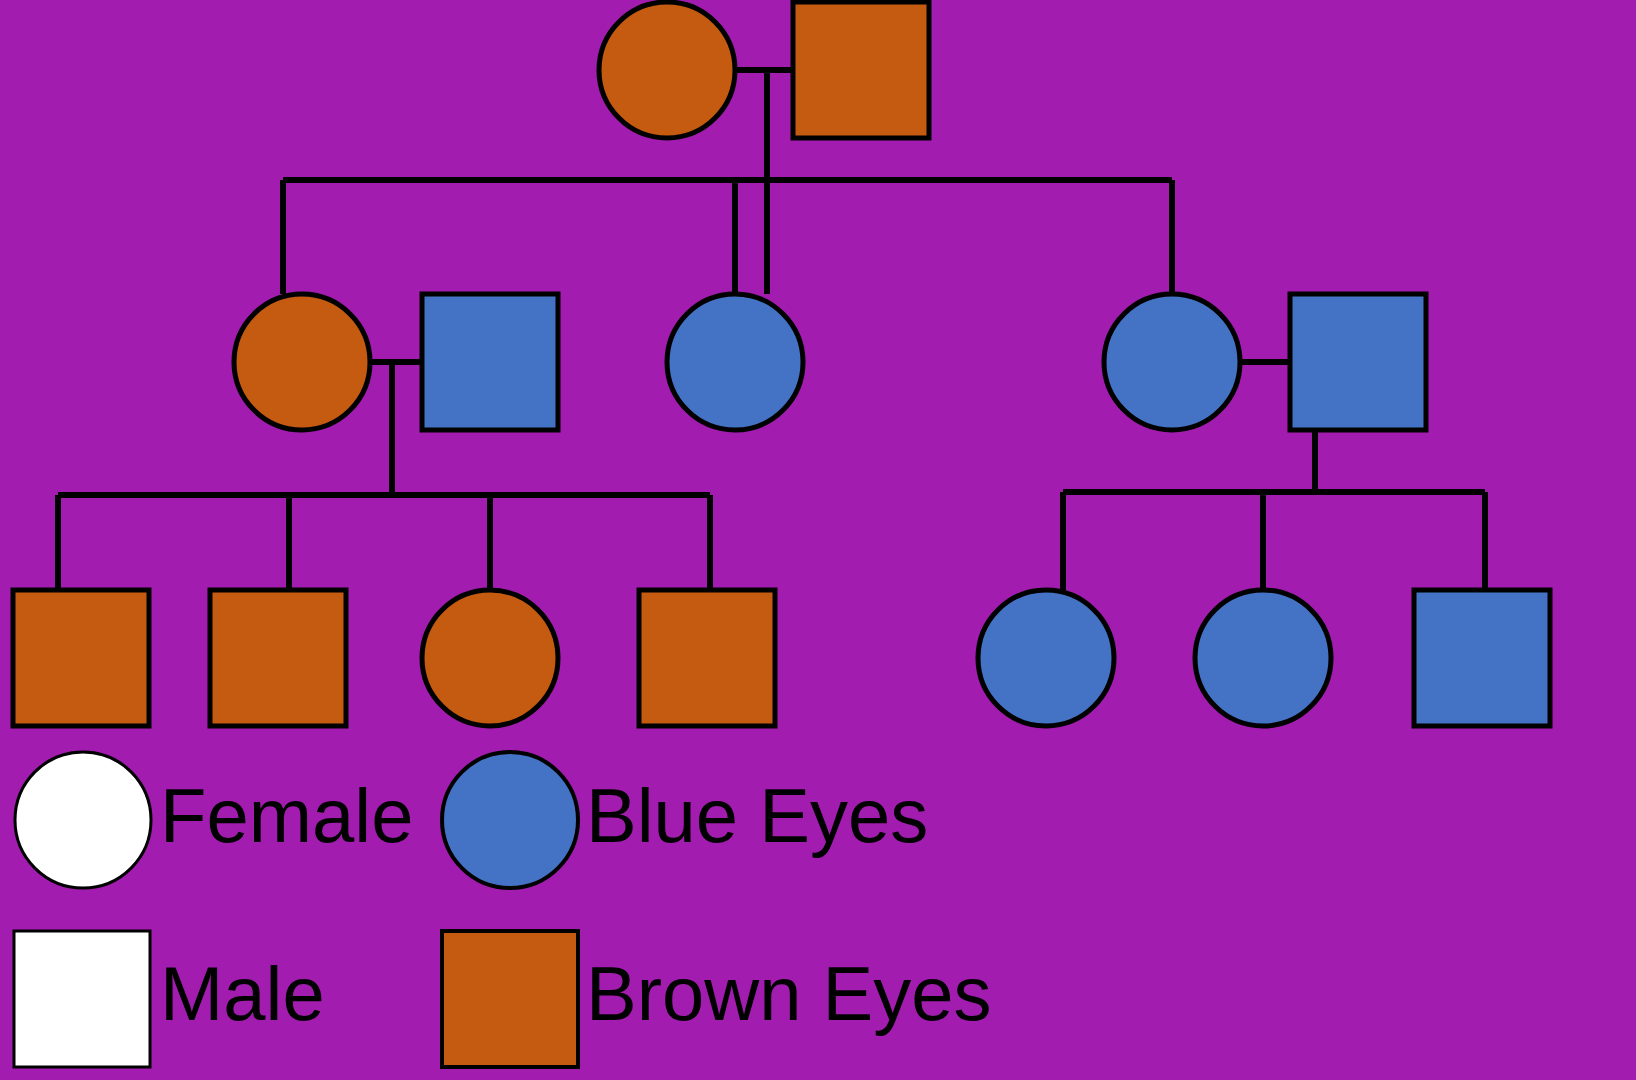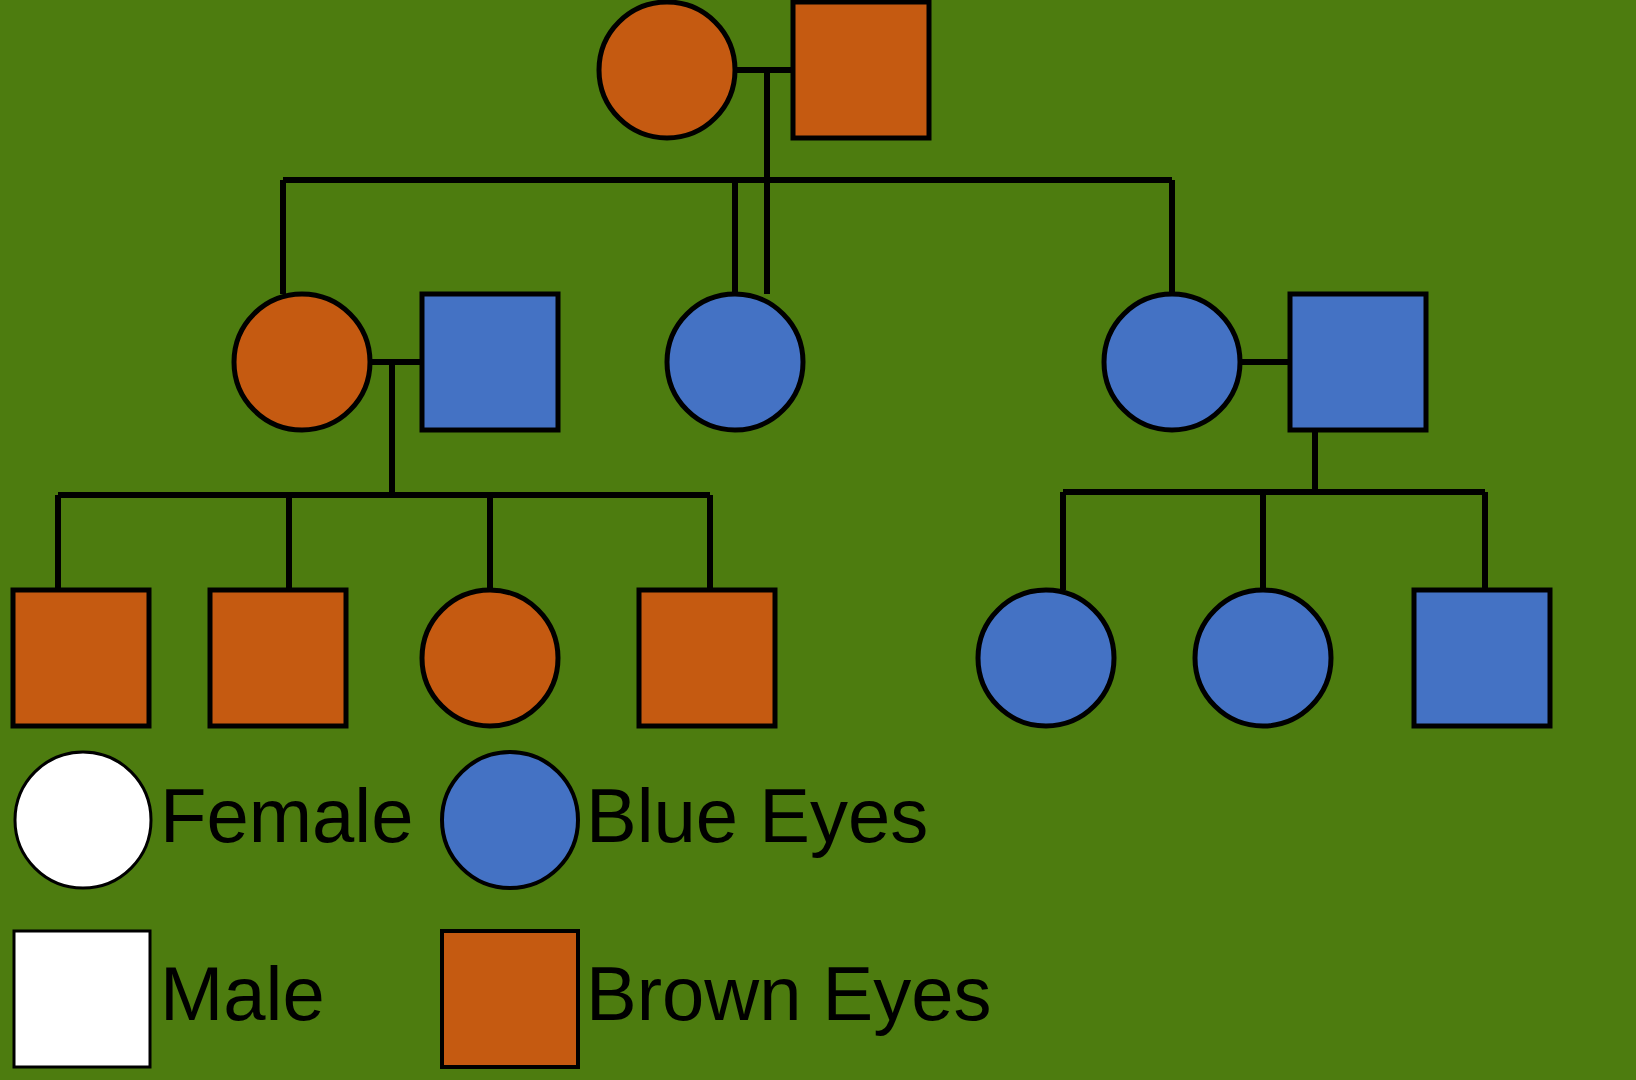--- a/index.html
+++ b/index.html
@@ -10,21 +10,21 @@
   body {
     width: 1636px;
     height: 1080px;
     font-family: "Liberation Sans", sans-serif;
     overflow: hidden;
   }
   #pedigree-root {
     position: relative;
     width: 1636px;
     height: 1080px;
-    background: #4d7c0f;
+    background: #a21caf;
   }
   svg#pedigree-svg {
     position: absolute;
     left: 0;
     top: 0;
     width: 1636px;
     height: 1080px;
     display: block;
   }
   .connector {

